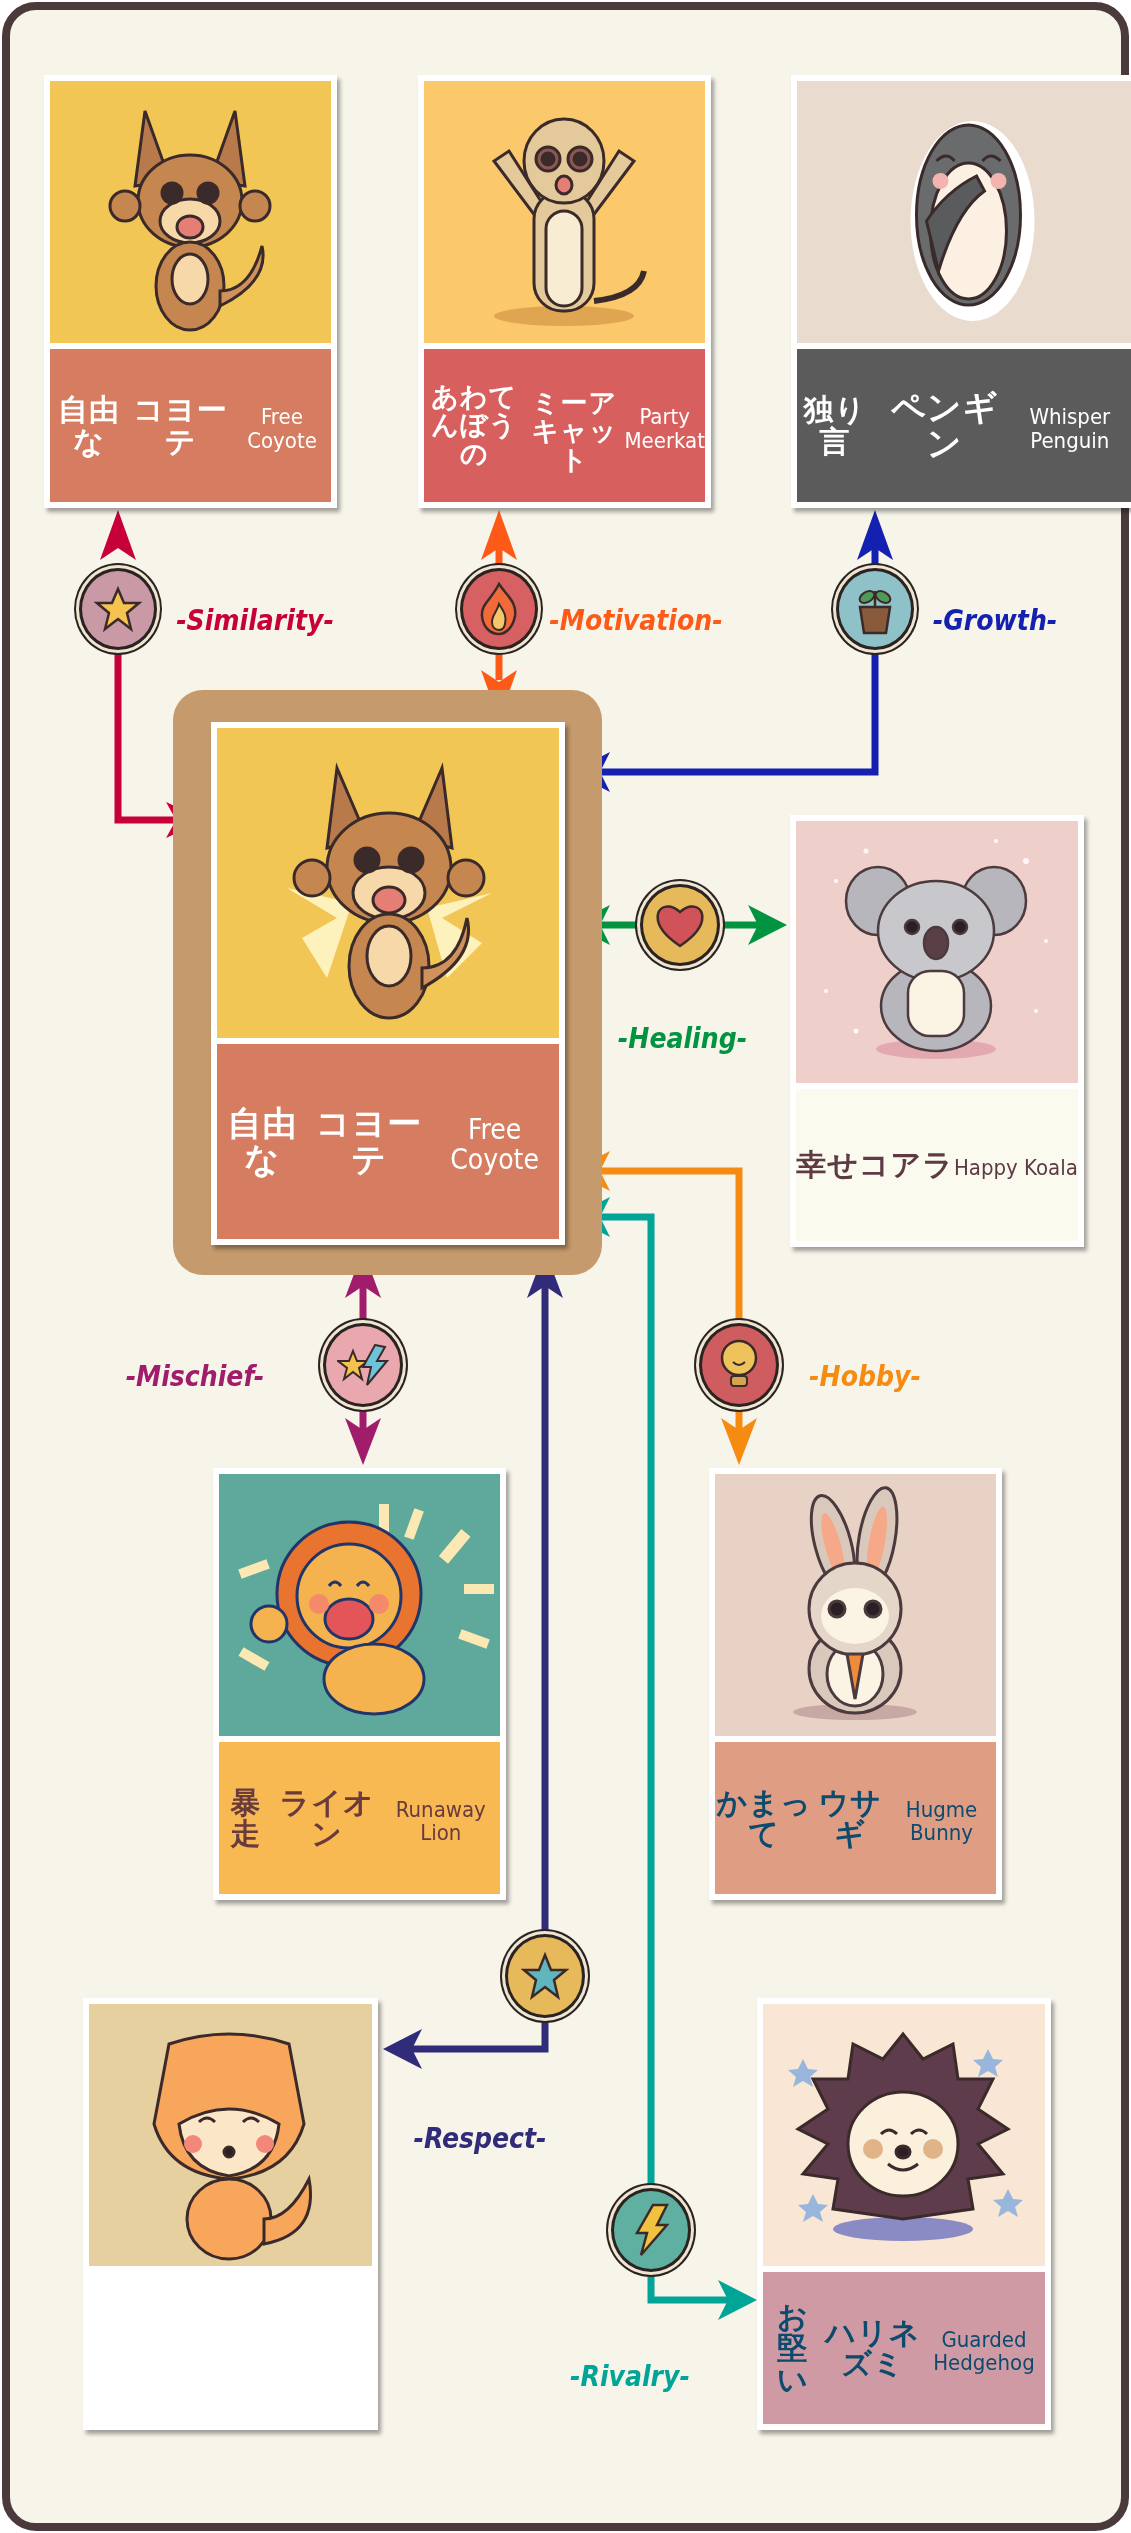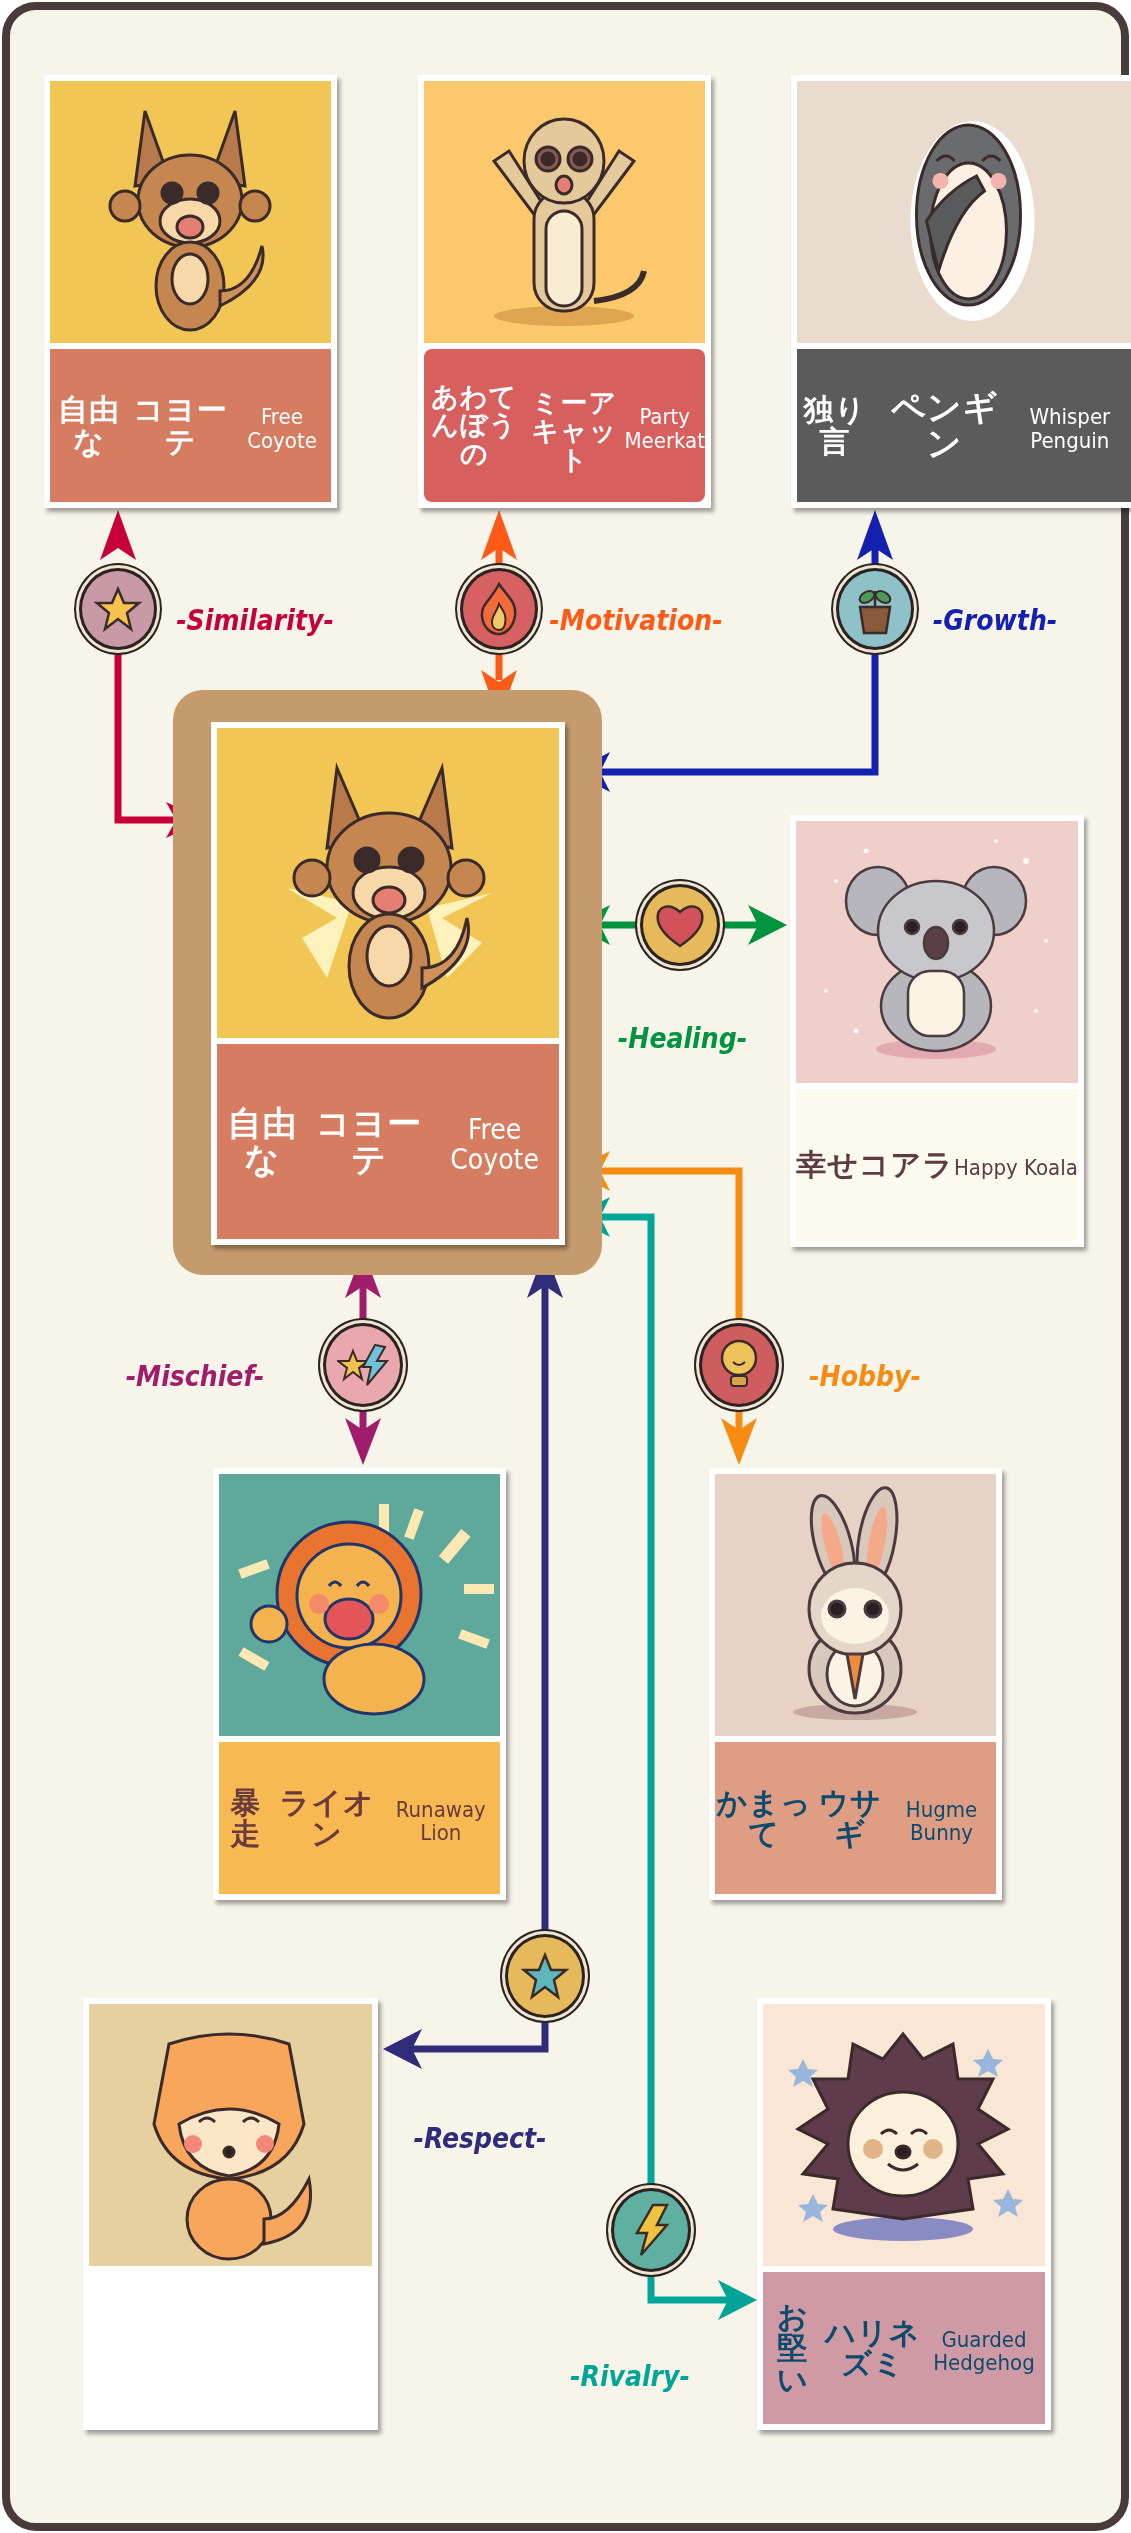--- a/index.html
+++ b/index.html
@@ -165,21 +165,21 @@
         <circle cx="124" cy="78" r="12" fill="#8a5a52"></circle>
         <circle cx="156" cy="78" r="12" fill="#8a5a52"></circle>
         <circle cx="124" cy="78" r="6" fill="#3b2a2a"></circle>
         <circle cx="156" cy="78" r="6" fill="#3b2a2a"></circle>
         <ellipse cx="140" cy="104" rx="8" ry="9" fill="#e57f75"></ellipse>
         <path d="M170,220 Q215,215 220,190" fill="none" stroke-width="6"></path>
       </g>
     </svg>
   </div>
   <div class="gap"></div>
-  <div class="lbl" style="background:#d75f5d;color:#fff;border-radius:8px;">
+  <div class="lbl" style="background:#d75f5d;color:#fff;">
     <div class="jp" style="font-size:27px;">あわてんぼうの</div>
     <div class="jp" style="font-size:27px;margin-top:12px;">ミーアキャット</div>
     <div class="en" style="font-size:22px;">Party Meerkat</div>
   </div>
 </div>
 
 <div class="card" style="left:791px;top:75px;width:352px;height:433px;">
   <div class="pic" style="height:262px;background:#e9dccf;">
     <svg class="art" viewBox="0 0 281 262">
       <ellipse cx="146" cy="140" rx="62" ry="100" fill="#ffffff"></ellipse>

